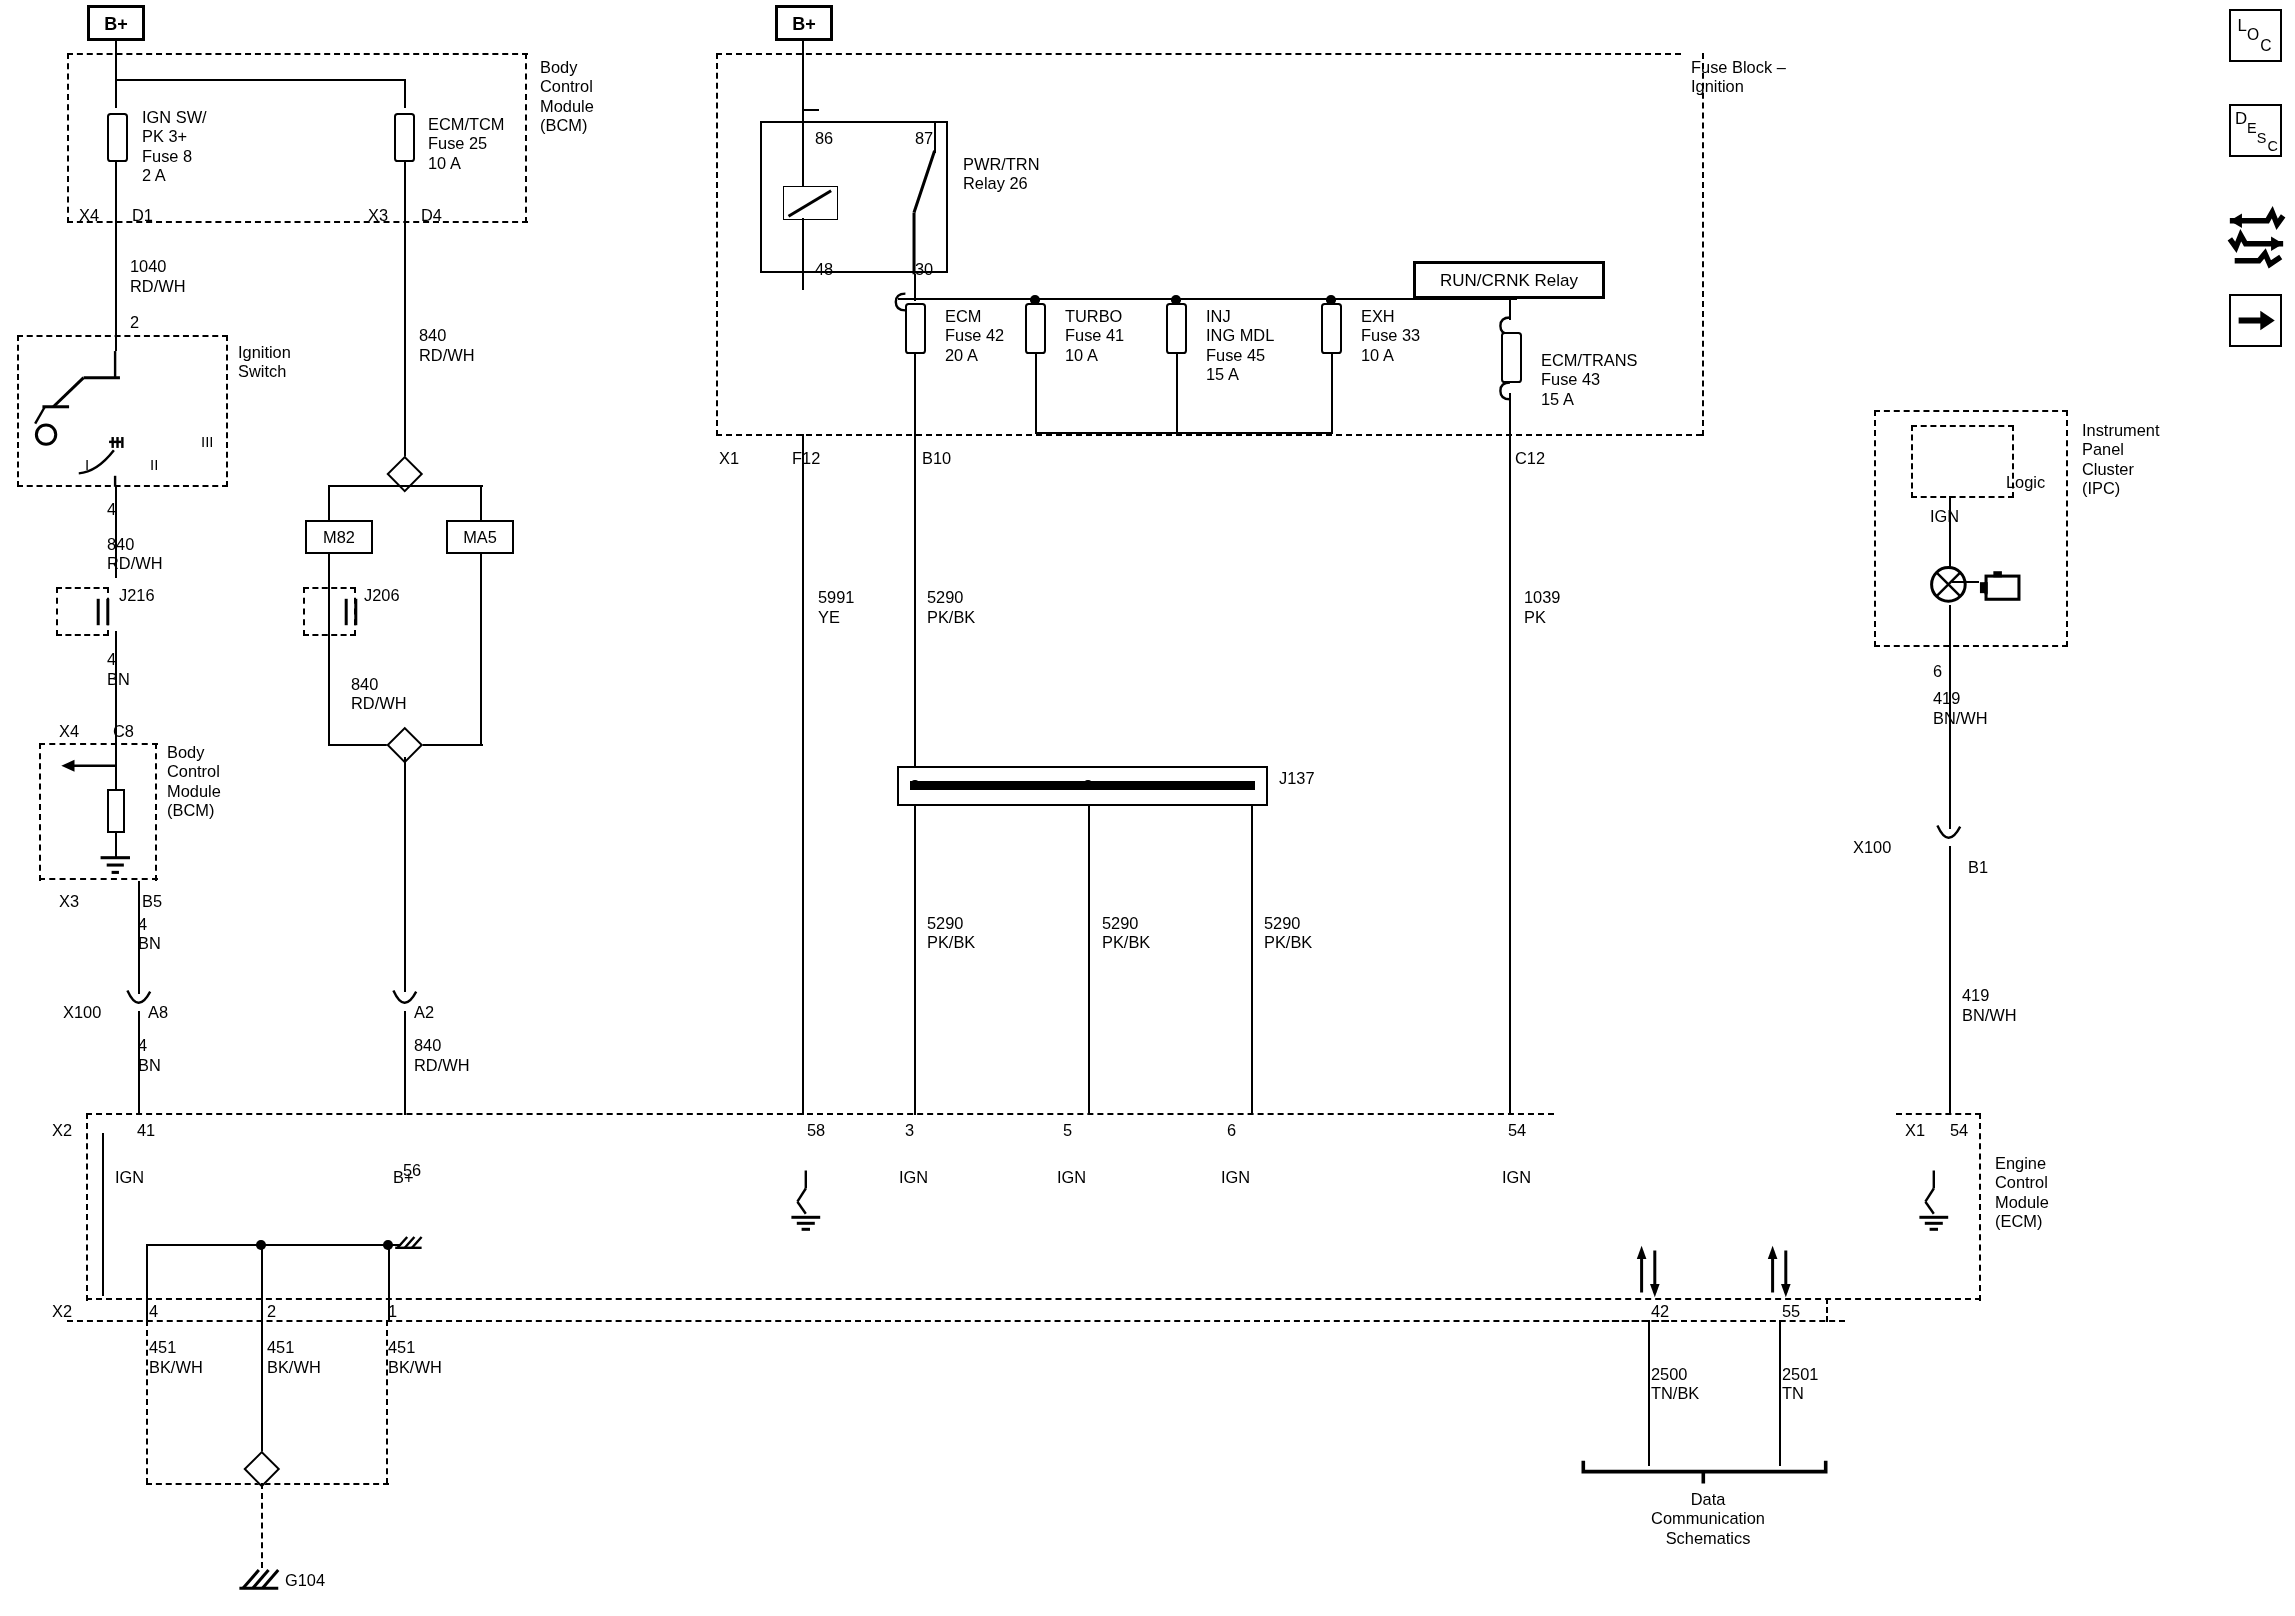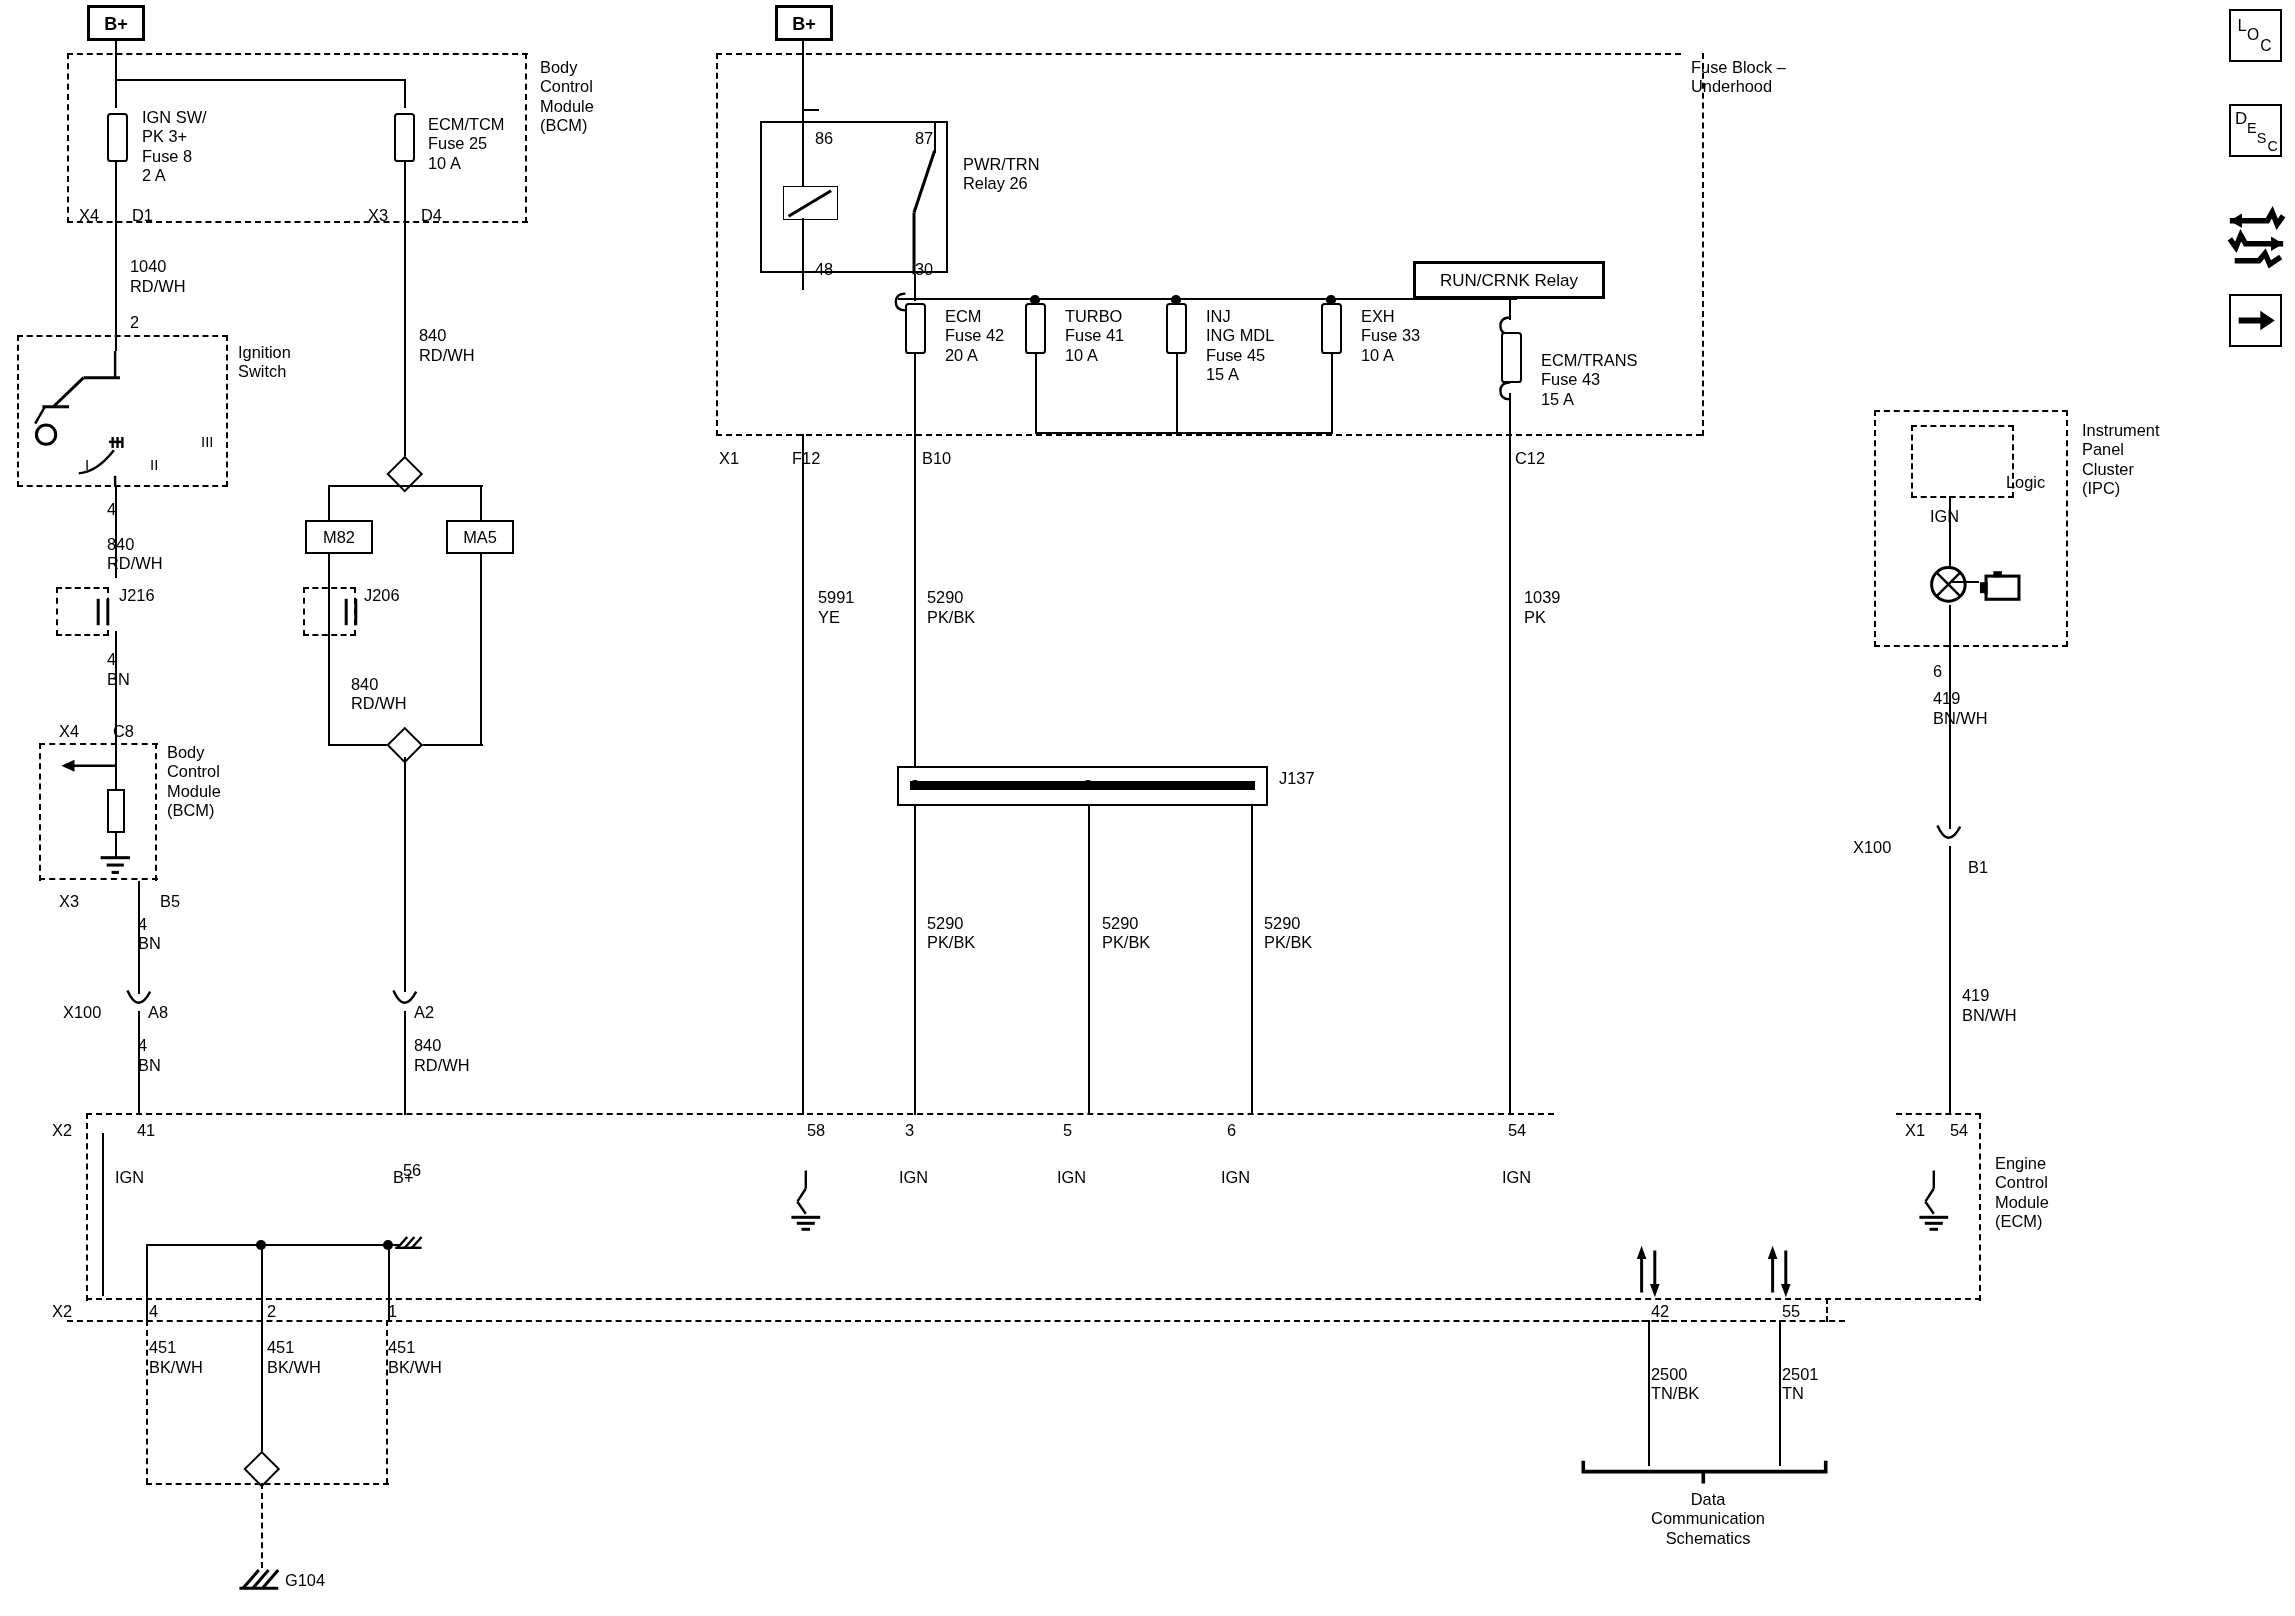--- a/index.html
+++ b/index.html
@@ -204,21 +204,21 @@
   <div class="v" style="left:115px; top:738px; height:74px;"></div>
 
   <div class="sbox" style="left:107px; top:789px; width:18px; height:44px; border-width:2.4px;"></div>
   <div class="v" style="left:115px; top:831px; height:28px;"></div>
   <svg width="49" height="27" style="left:92px; top:854px;" viewBox="0 0 80 44">
     <line x1="14" y1="6" x2="62" y2="6" stroke="#000" stroke-width="5"></line>
     <line x1="24" y1="18" x2="52" y2="18" stroke="#000" stroke-width="5"></line>
     <line x1="32" y1="30" x2="44" y2="30" stroke="#000" stroke-width="5"></line>
   </svg>
   <div class="lbl" style="left:59px; top:892px;">X3</div>
-  <div class="lbl" style="left:154px; top:892px;padding-left:6px;">B5</div>
+  <div class="lbl" style="left:136px; top:892px;padding-left:6px;">B5</div>
   <div class="lbl" style="left:138px; top:915px;">4</div>
   <div class="lbl" style="left:138px; top:934px;">BN</div>
   <div class="v" style="left:138px; top:881px; height:113px;"></div>
 
   <div class="diamond" style="left:392px; top:461px;"></div>
   <div class="h" style="left:328px; top:485px; width:79px;"></div>
   <div class="h" style="left:404px; top:485px; width:79px;"></div>
   <div class="v" style="left:328px; top:485px; height:36px;"></div>
   <div class="v" style="left:480px; top:485px; height:36px;"></div>
   <div class="sbox" style="left:305px; top:520px; width:68px; height:34px;"></div>
@@ -346,21 +346,21 @@
   </svg>
   <div class="lbl" style="left:285px; top:1571px;">G104</div>
 
   <div class="bplus" style="left:775px; top:4.9px; width:58px; height:36px; line-height:32px;">B+</div>
 
   <div class="dtop" style="left:716px; top:53px; width:965px;"></div>
   <div class="dleft" style="left:716px; top:53px; height:383px;"></div>
   <div class="dright" style="left:1702px; top:53px; height:383px;"></div>
   <div class="dbot" style="left:716px; top:434px; width:986px;"></div>
   <div class="lbl" style="left:1691px; top:58px;">Fuse Block –
-Underhood</div>
+Ignition</div>
 
   <div class="v" style="left:802px; top:41px; height:249px;"></div>
   <div class="h" style="left:802px; top:109px; width:17px;"></div>
 
   <div class="sbox" style="left:760px; top:121px; width:188px; height:152px;"></div>
   <div class="sbox thin" style="left:783px; top:186px; width:55px; height:34px;"></div>
   <svg width="73" height="49" style="left:780px; top:182px;" viewBox="0 0 120 80">
     <line x1="14" y1="56" x2="84" y2="14" stroke="#000" stroke-width="5"></line>
   </svg>
   <div class="v" style="left:802px; top:109px; height:78px;"></div>

